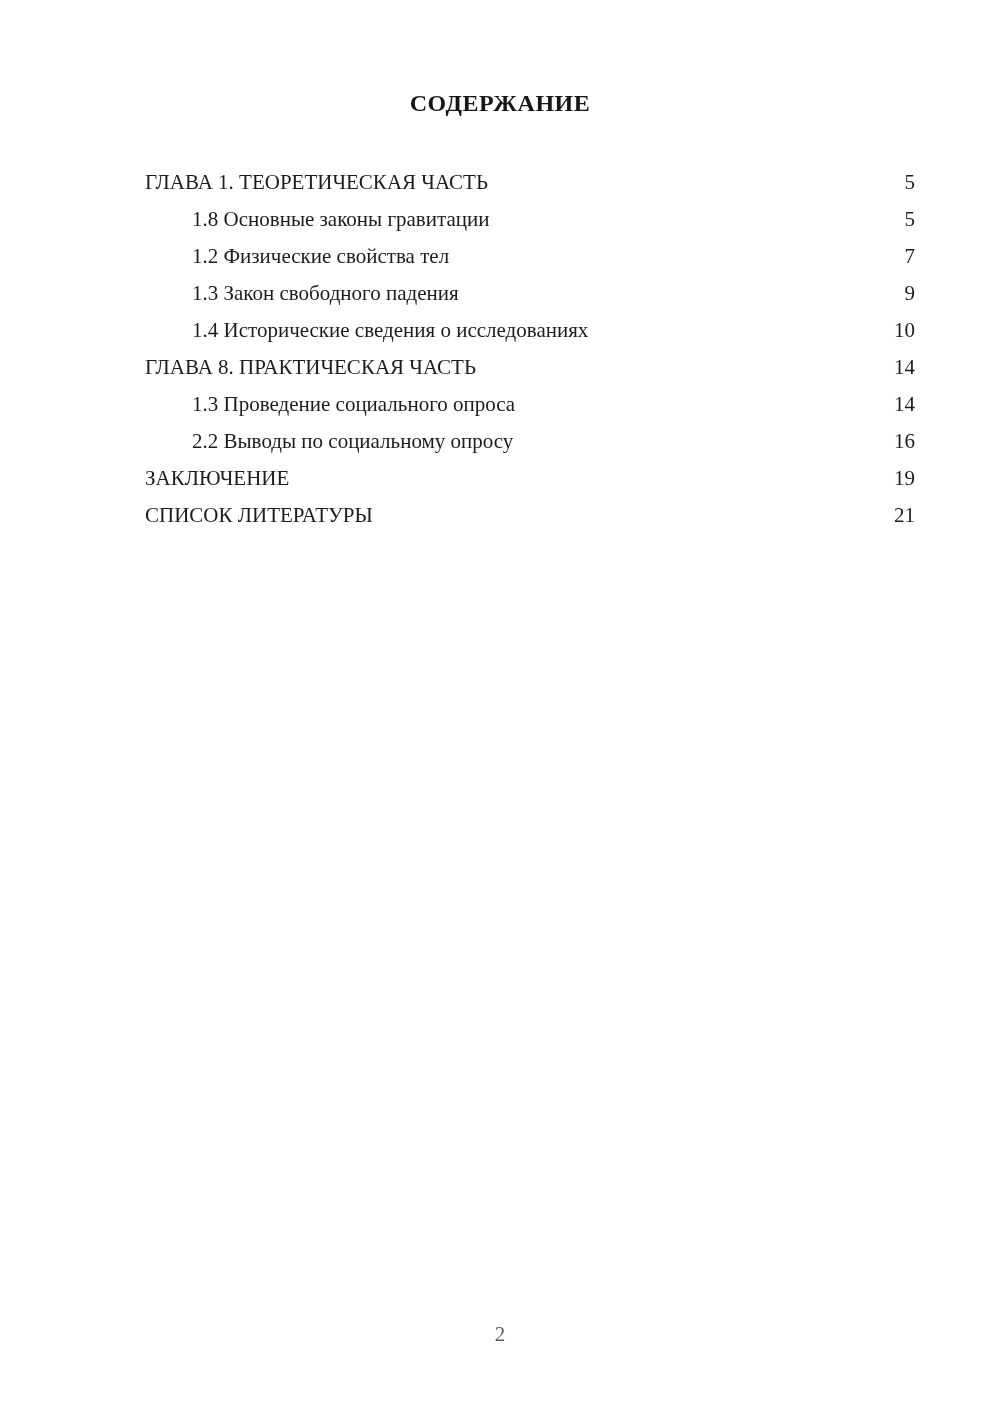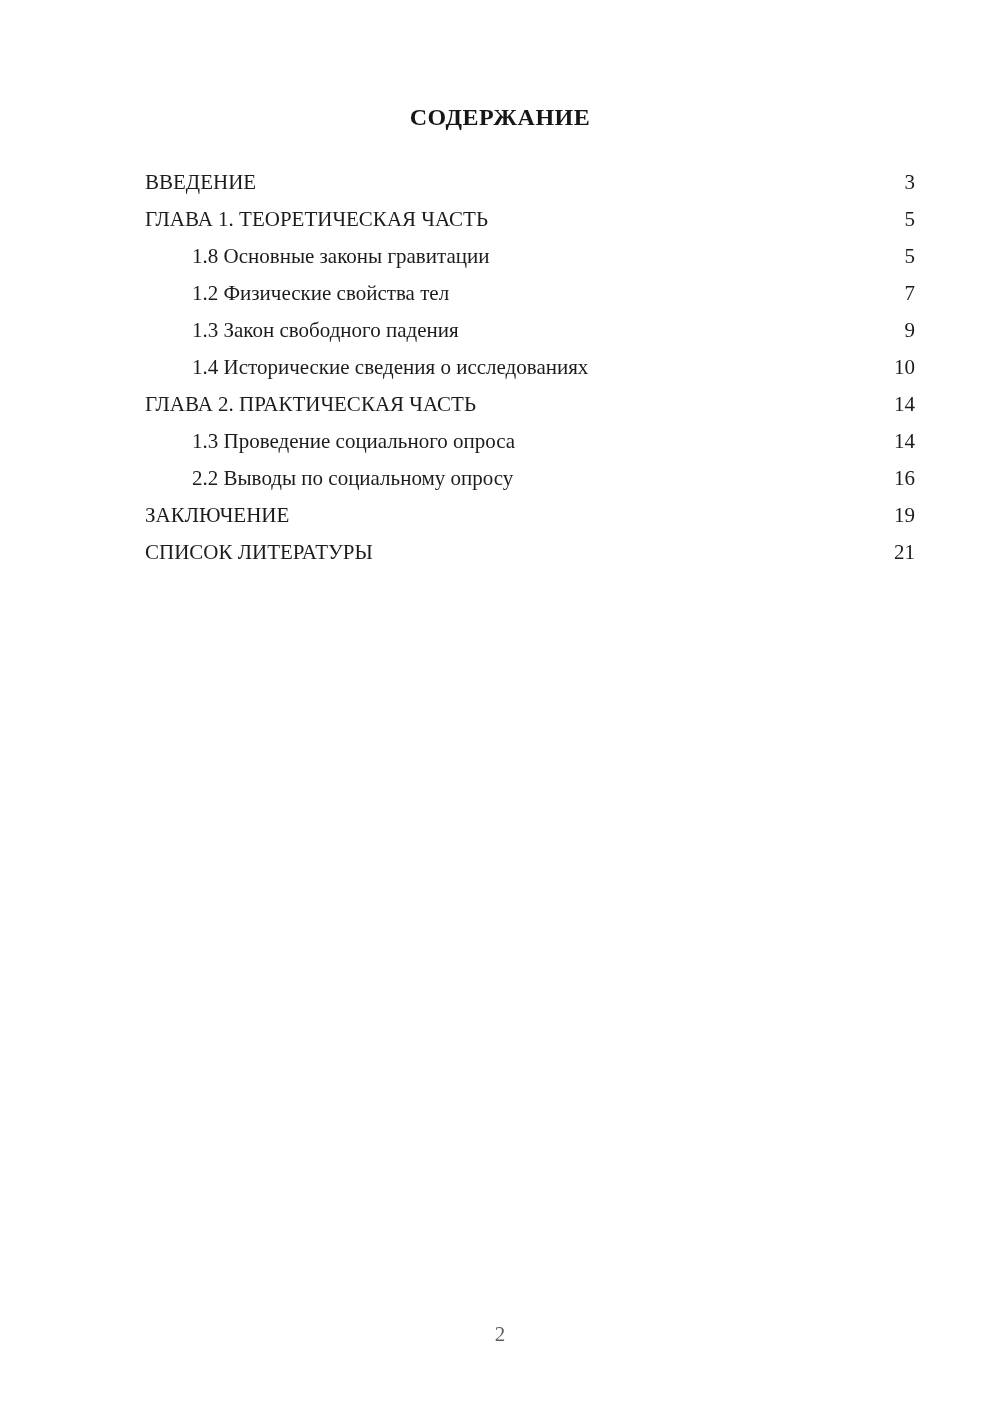--- a/index.html
+++ b/index.html
@@ -11,21 +11,21 @@
     position: relative;
     width: 1000px;
     height: 1414px;
     background: #ffffff;
     font-family: "Liberation Serif", "DejaVu Serif", serif;
     color: #1c1c1c;
     overflow: hidden;
   }
   .doc-title {
     position: absolute;
-    top: 104px;
+    top: 90px;
     left: 0;
     width: 100%;
     text-align: center;
     font-size: 24px;
     font-weight: bold;
     letter-spacing: 0.5px;
     color: #161616;
   }
   .toc {
     position: absolute;
@@ -65,24 +65,20 @@
 </style>
 </head>
 <body>
 
 <div class="page">
 
   <div class="doc-title">СОДЕРЖАНИЕ</div>
 
   <div class="toc">
 
-    <div class="toc-row">
-      <span class="toc-label">ВВЕДЕНИЕ</span>
-      <span class="toc-page">3</span>
-    </div>
 
     <div class="toc-row">
       <span class="toc-label">ГЛАВА 1. ТЕОРЕТИЧЕСКАЯ ЧАСТЬ</span>
       <span class="toc-page">5</span>
     </div>
 
     <div class="toc-row indent">
       <span class="toc-label">1.8 Основные законы гравитации</span>
       <span class="toc-page">5</span>
     </div>
@@ -96,21 +92,21 @@
       <span class="toc-label">1.3 Закон свободного падения</span>
       <span class="toc-page">9</span>
     </div>
 
     <div class="toc-row indent">
       <span class="toc-label">1.4 Исторические сведения о исследованиях</span>
       <span class="toc-page">10</span>
     </div>
 
     <div class="toc-row">
-      <span class="toc-label">ГЛАВА 2. ПРАКТИЧЕСКАЯ ЧАСТЬ</span>
+      <span class="toc-label">ГЛАВА 8. ПРАКТИЧЕСКАЯ ЧАСТЬ</span>
       <span class="toc-page">14</span>
     </div>
 
     <div class="toc-row indent">
       <span class="toc-label">1.3 Проведение социального опроса</span>
       <span class="toc-page">14</span>
     </div>
 
     <div class="toc-row indent">
       <span class="toc-label">2.2 Выводы по социальному опросу</span>

